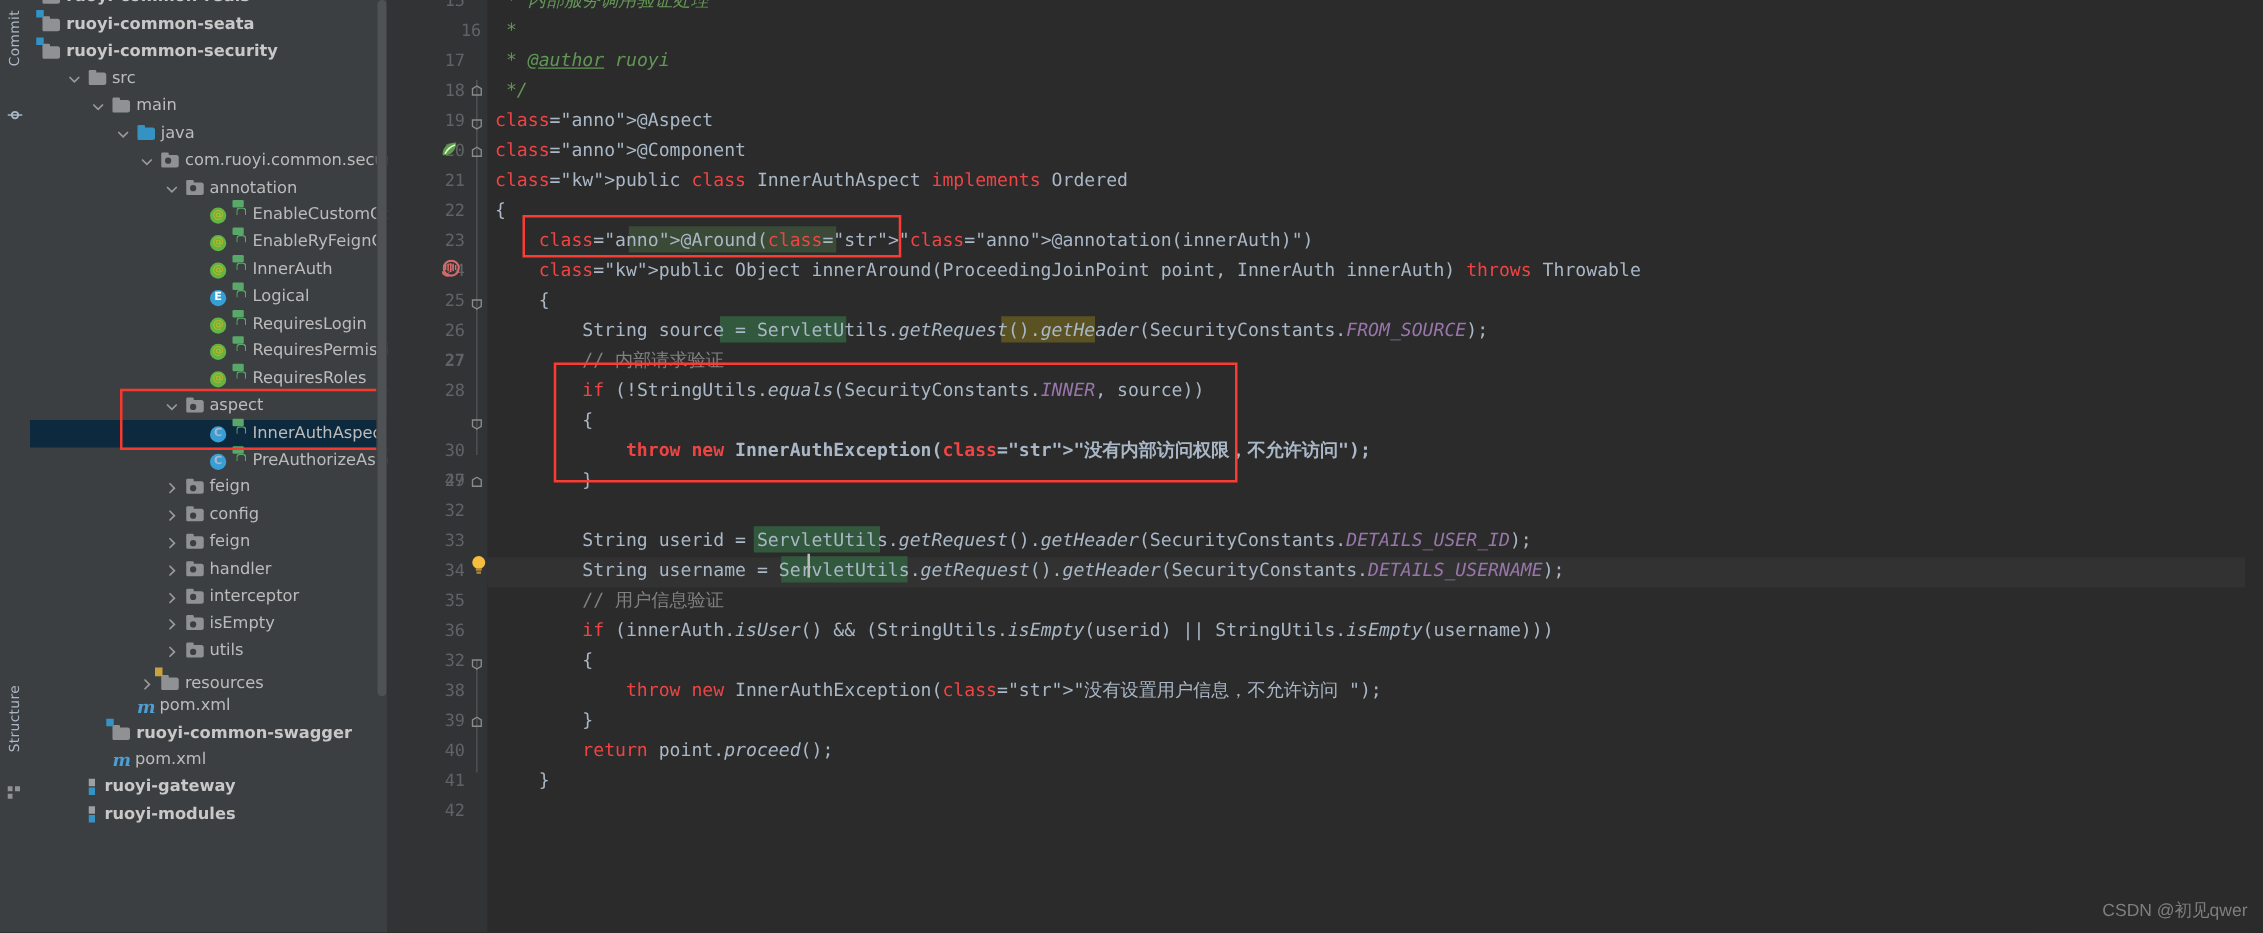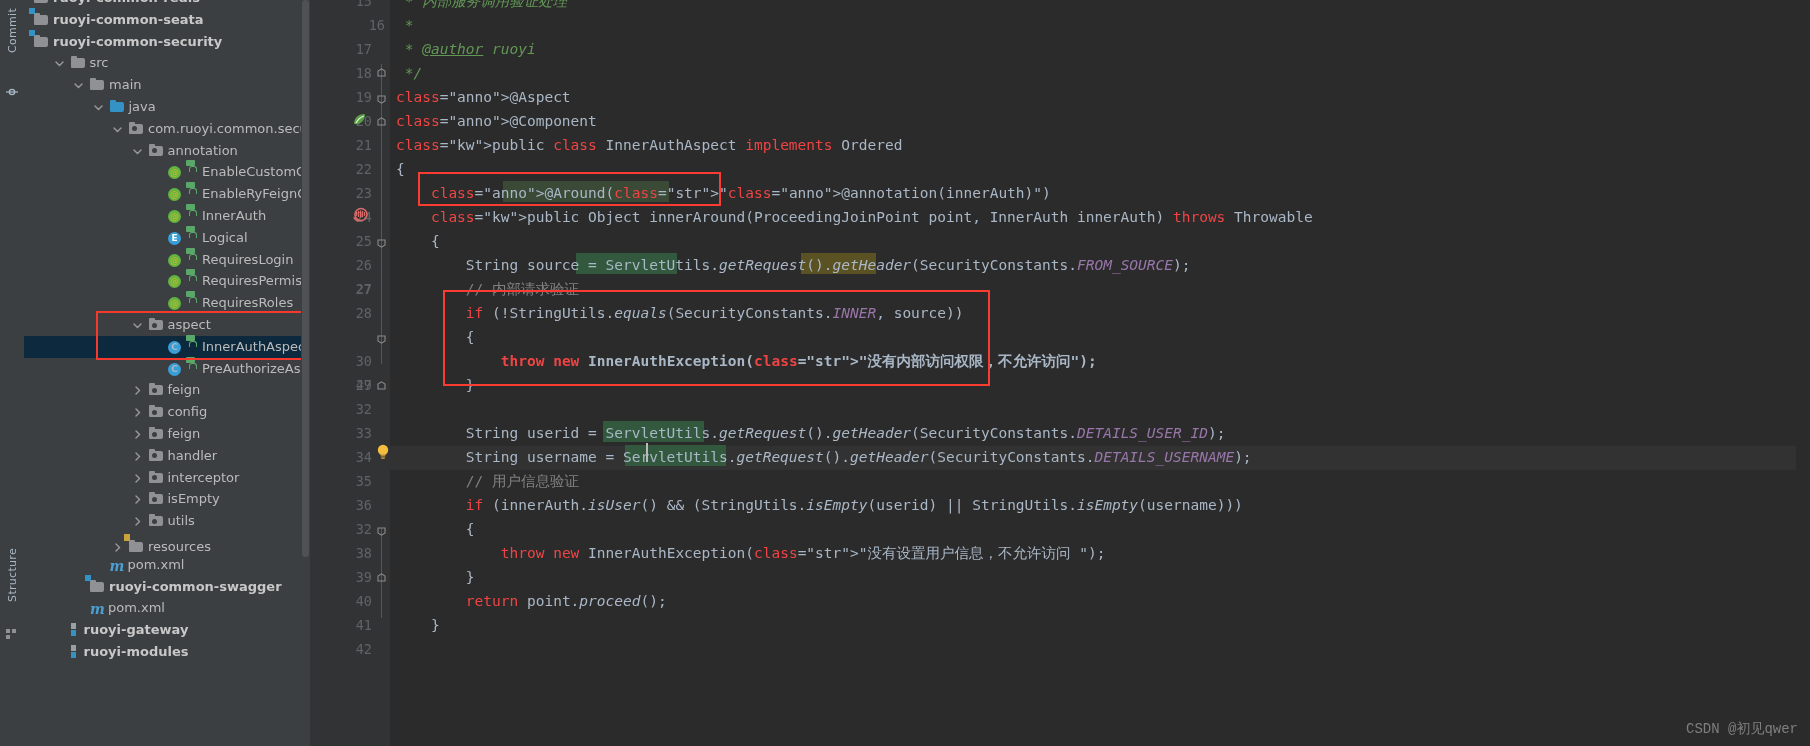--- a/index.html
+++ b/index.html
@@ -269,21 +269,21 @@
     width:14px; height:746px;
     background:#2b2b2b;
   }
 
   
   .watermark {
     position:absolute;
     right:12px; bottom:8px;
     color:#8d8d8d;
     font-size:14px;
-    font-family:Liberation Mono, monospace;
+    font-family:Liberation Sans, sans-serif;
     opacity:.85;
   }
 </style>
 </head>
 <body>
 
 <div id="app">
 
   <div class="toolstrip">
     <div class="vlabel commit">Commit</div>

